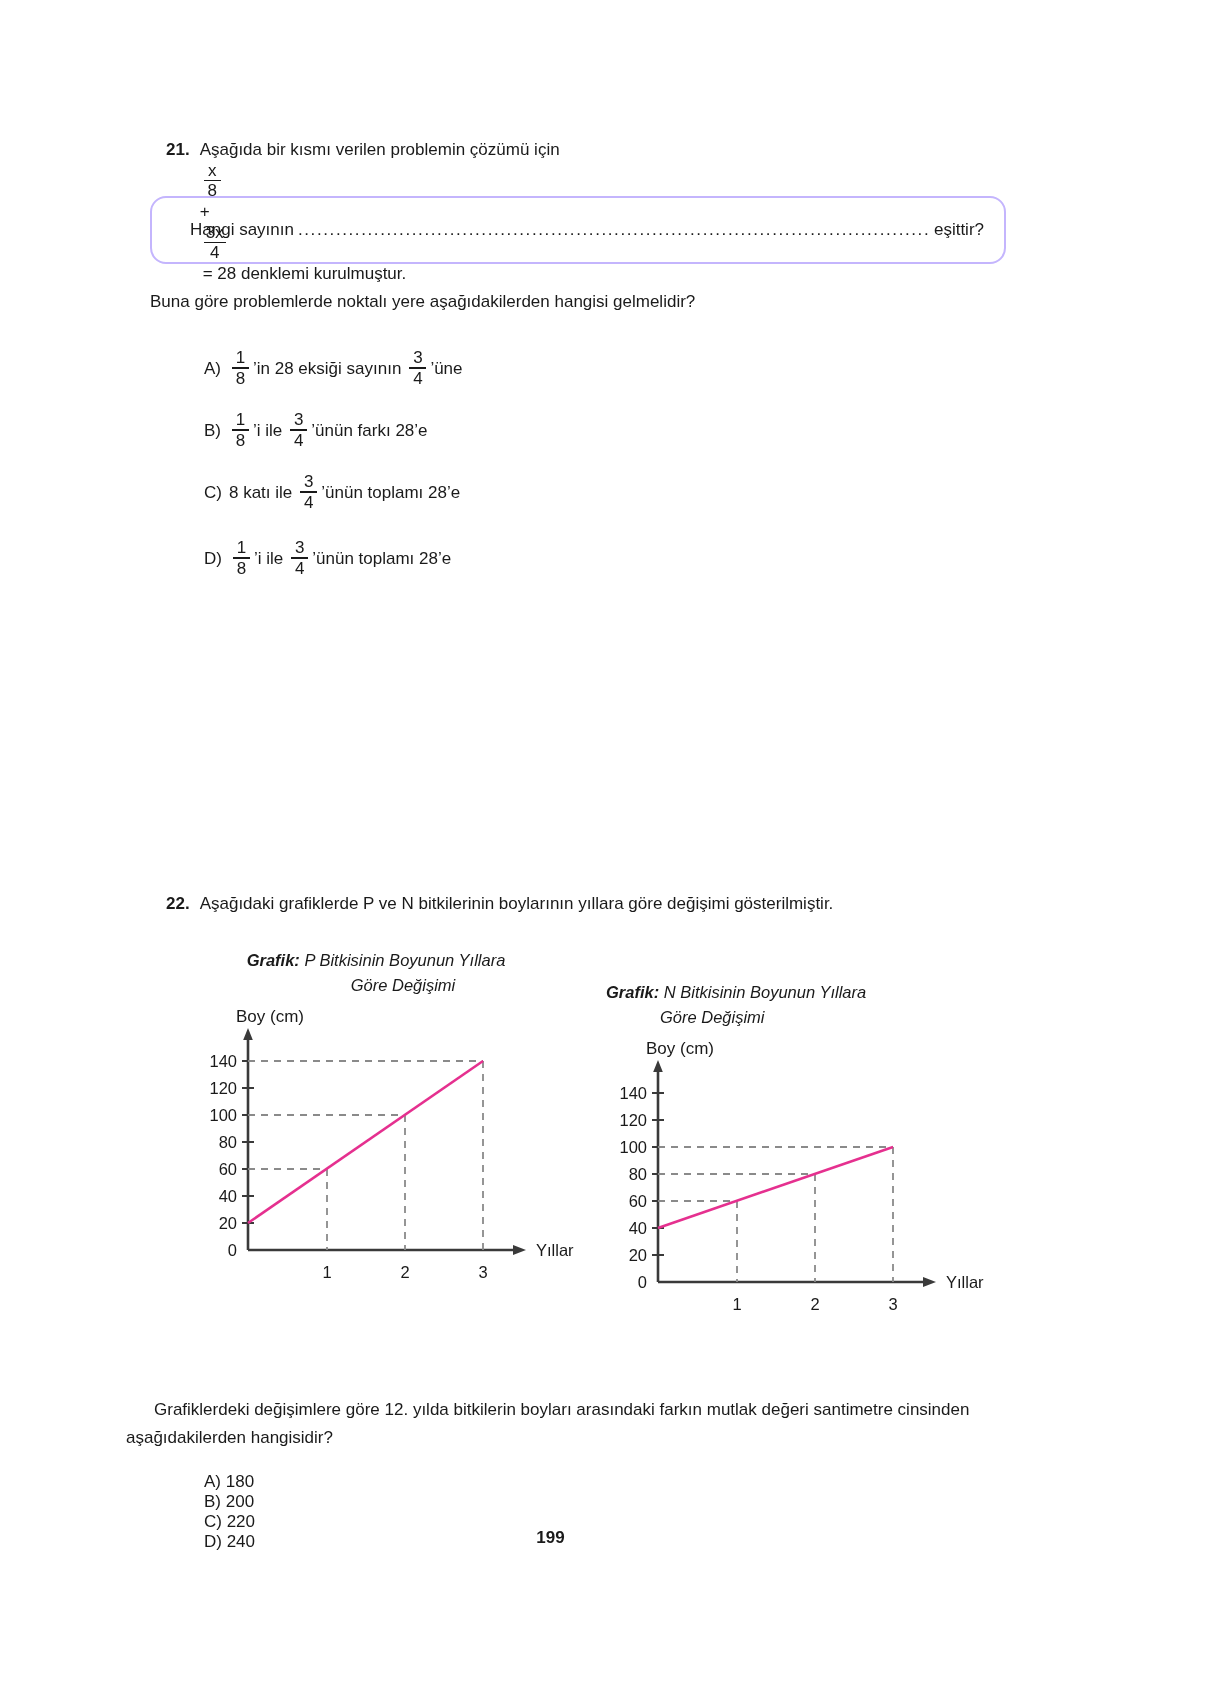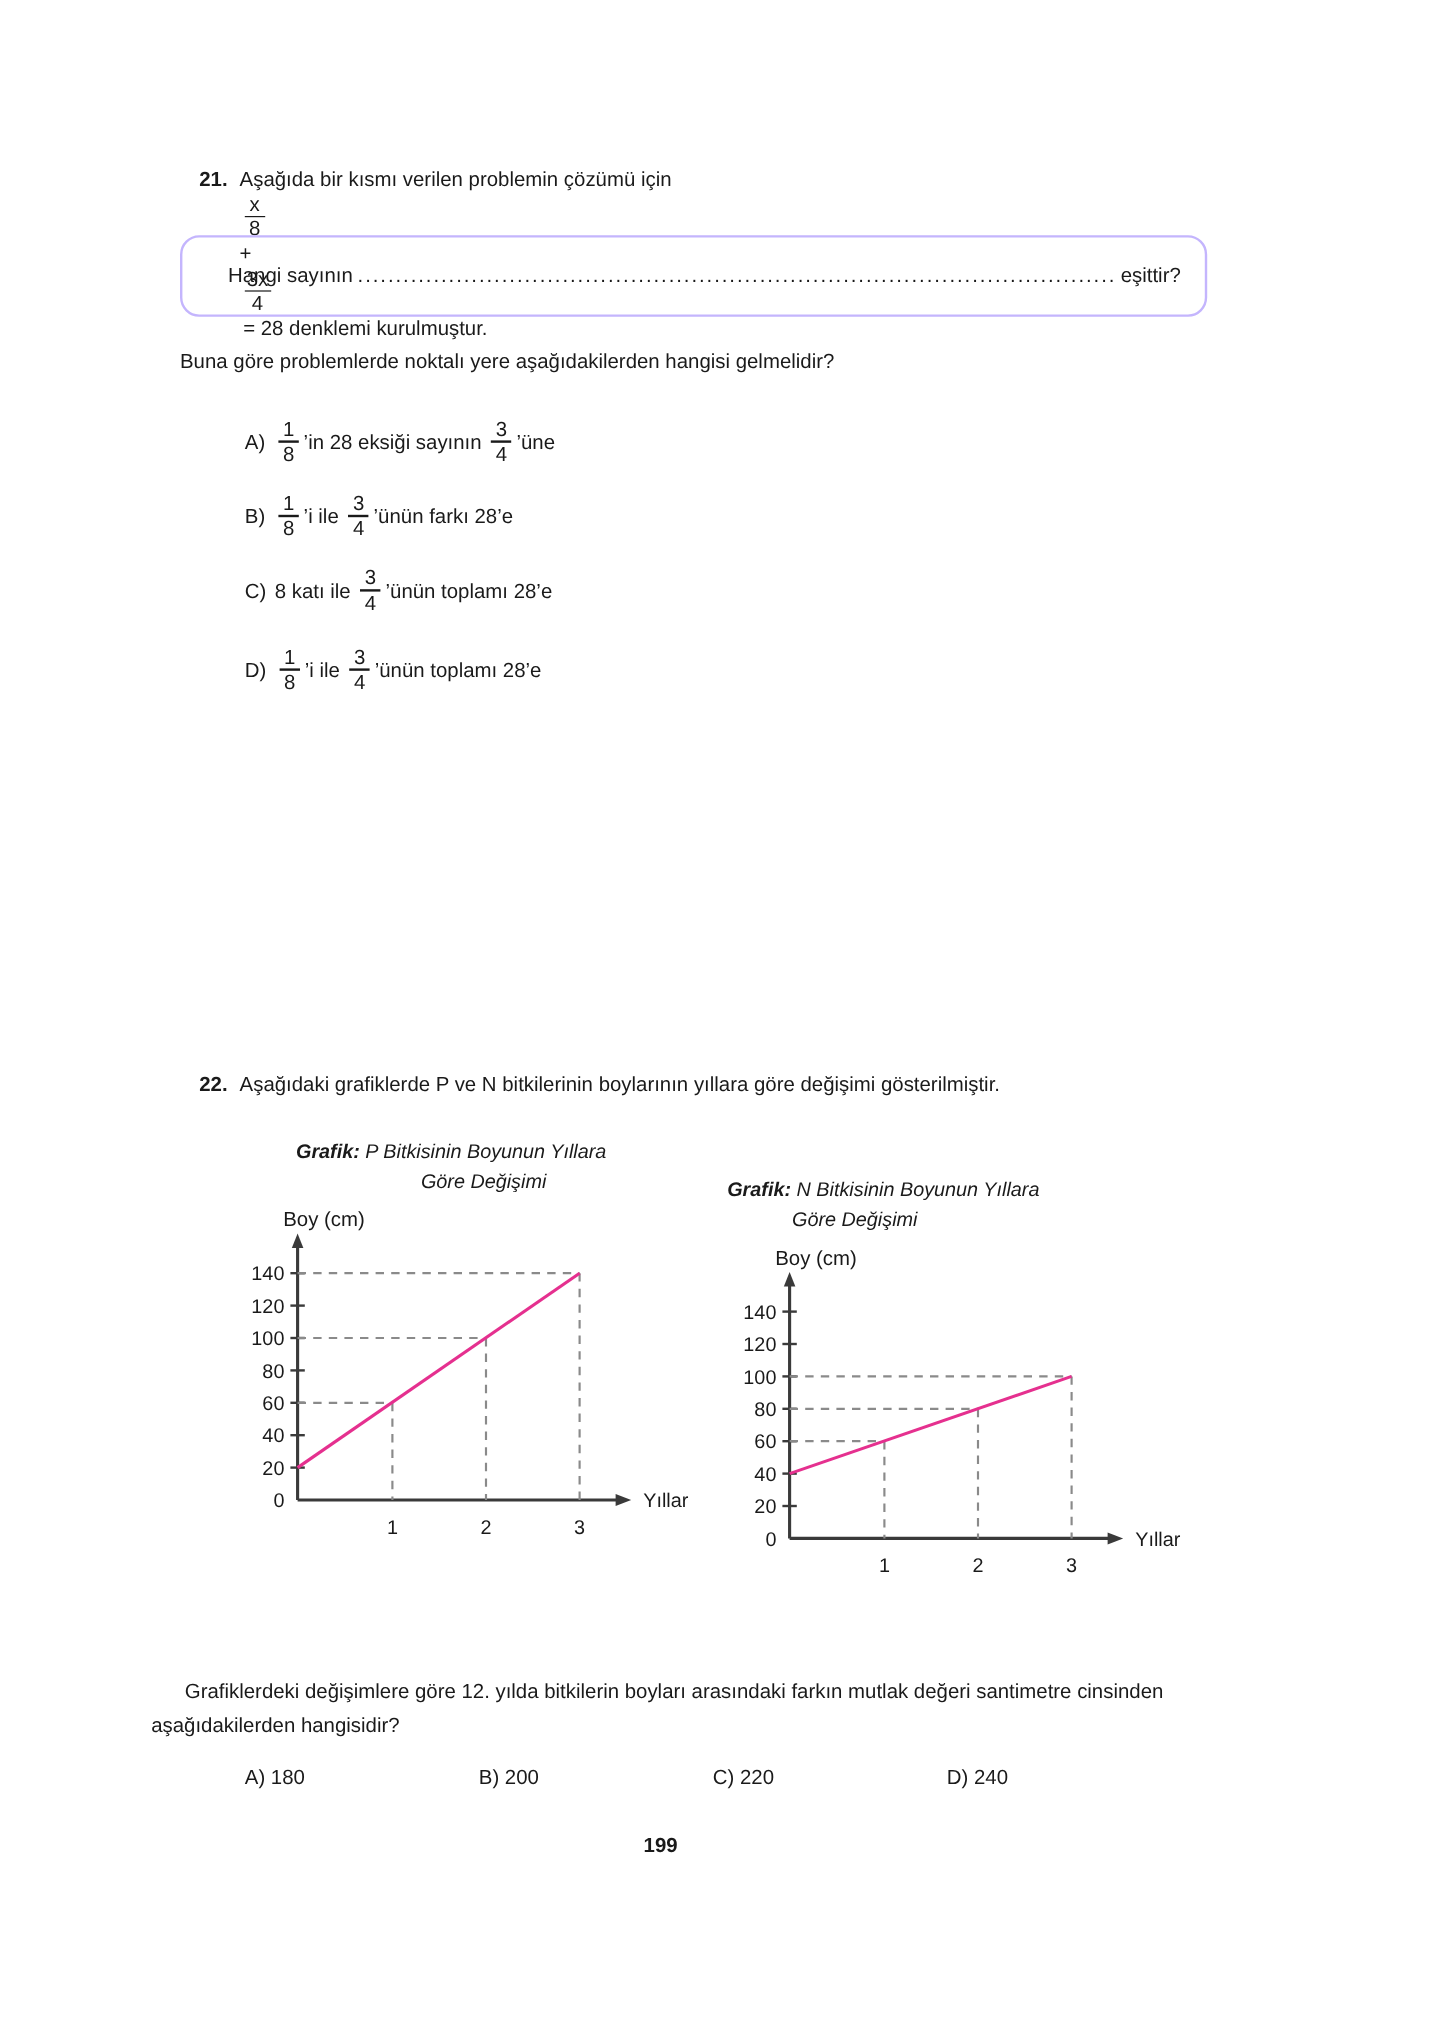--- a/index.html
+++ b/index.html
@@ -181,20 +181,21 @@
     text-indent: 28px;
   }
 
   .opt-row {
     position: absolute;
     top: 1472px;
     left: 204px;
     width: 790px;
     display: flex;
     font-size: 17px;
+    flex-direction: column;
   }
   .opt-row > span {
     width: 195px;
     display: block;
   }
 
   #page-number {
     position: absolute;
     top: 1528px;
     left: 0;

